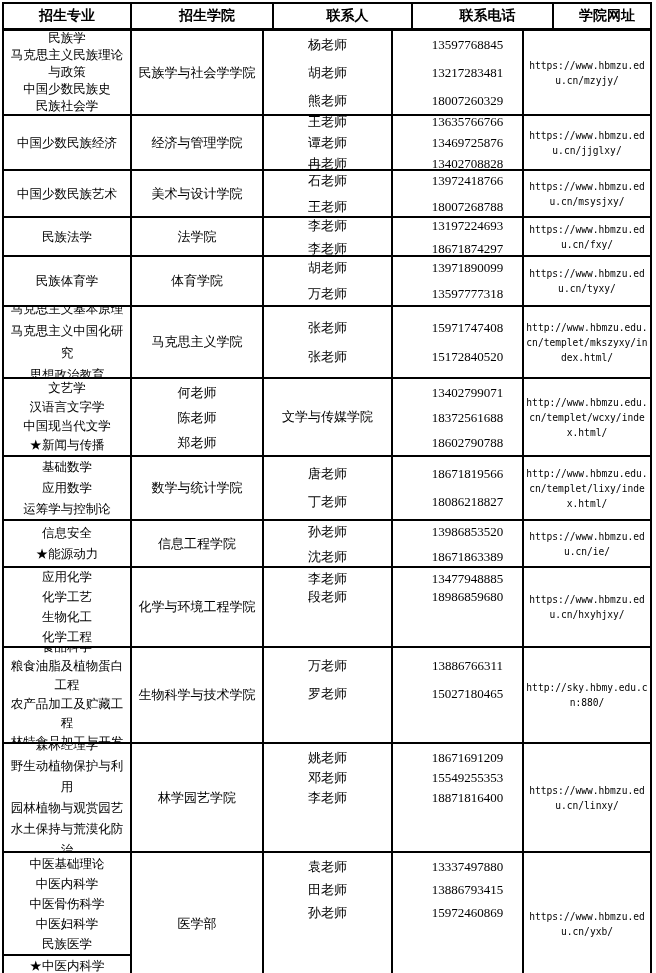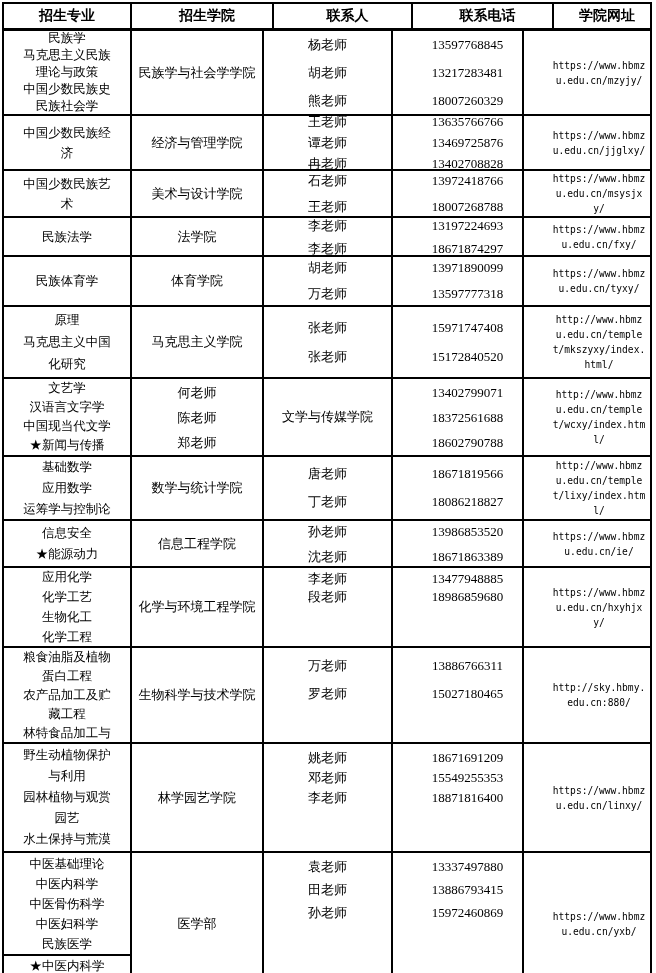--- a/index.html
+++ b/index.html
@@ -13,25 +13,25 @@
      align-items:center;justify-content:center;text-align:center;overflow:hidden;
      font-size:13px;}
   .c:last-child{border-right:none;}
   .head{font-weight:bold;gap:10px;}
   .head .c{font-size:14px;}
   .head{border-bottom-width:3px;}
   .r0{height:27px}.r1{height:85px}.r2{height:55px}.r3{height:47px}.r4{height:39px}
   .r5{height:50px}.r6{height:72px}.r7{height:78px}.r8{height:64px}.r9{height:47px}
   .r10{height:80px}.r11{height:96px}.r12{height:109px}.r13{height:142px}
   .multi{white-space:pre-line;}
-  .major{font-size:12.5px;padding:0 14px;}
+  .major{font-size:12.5px;padding:0 1px;}
   .phone{font-family:"Liberation Serif",serif;font-size:13px;padding-left:20px;}
   .url{font-family:"DejaVu Sans Mono",monospace;font-size:9.6px;line-height:15px;
        padding:0 2px;}
-  .urltext{word-break:break-all;white-space:normal;margin-left:24px;}
+  .urltext{word-break:break-all;white-space:normal;}
   .lh17{line-height:17px}.lh18{line-height:18px}.lh19{line-height:19px}
   .lh20{line-height:20px}.lh21{line-height:21px}.lh22{line-height:22px}
   .lh23{line-height:23px}.lh25{line-height:25px}.lh26{line-height:26px}
   .lh28{line-height:28px}.lh29{line-height:29px}
   .vt{align-items:flex-start;}
   .pt2{padding-top:2px}.pt4{padding-top:4px}
   .split{flex-direction:column;align-items:stretch;justify-content:flex-start;padding:0;}
   .sub{box-sizing:border-box;display:flex;align-items:center;justify-content:center;
        text-align:center;overflow:hidden;}
   .subtop{height:103px;border-bottom:2px solid #000;}

